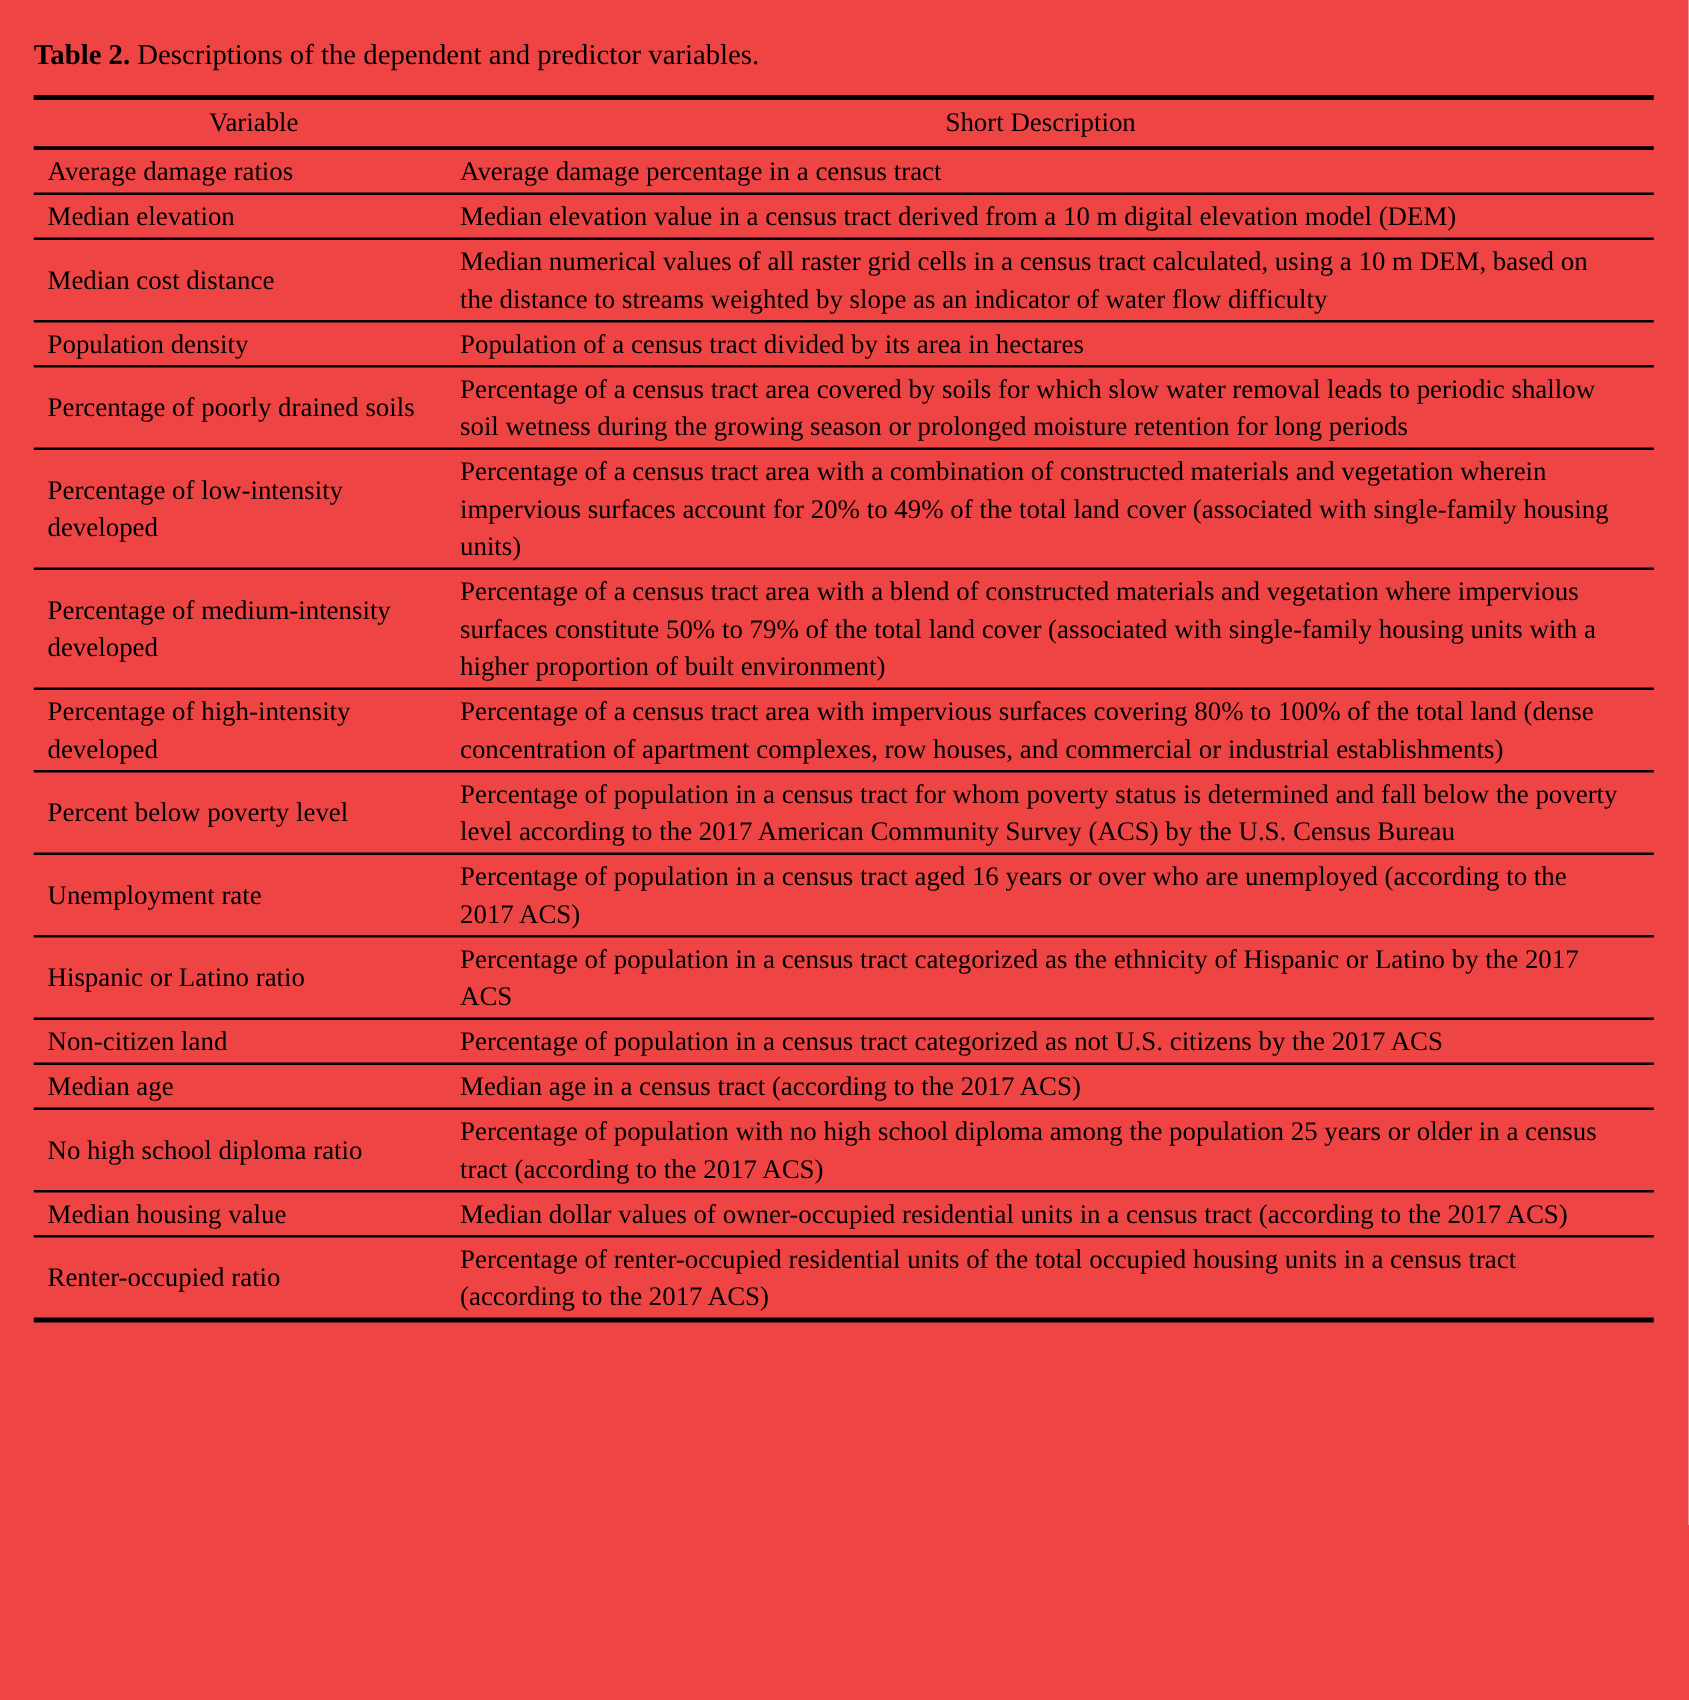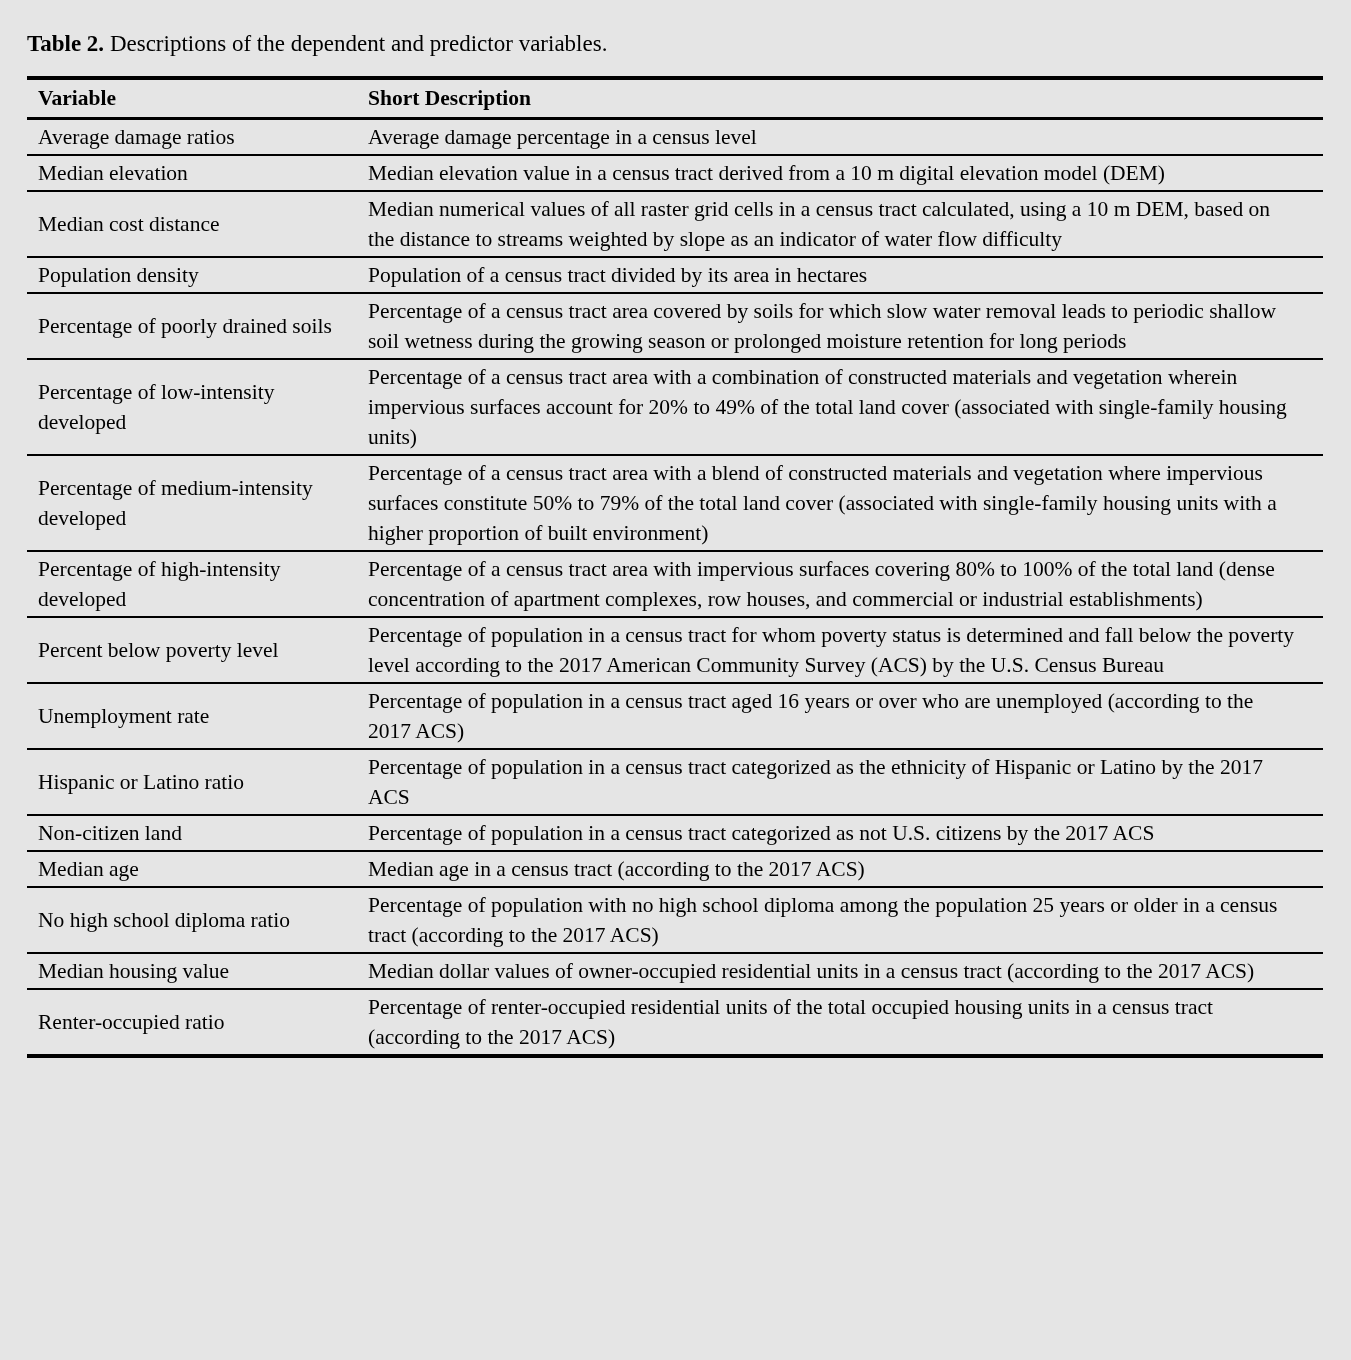--- a/index.html
+++ b/index.html
@@ -8,43 +8,43 @@
     width: 1351px;
     height: 1360px;
     overflow: hidden;
     font-family: "Liberation Serif", "DejaVu Serif", serif;
     color: #000000;
   }
   .page {
     position: relative;
     width: 1351px;
     height: 1360px;
-    background: #e5e5e5;
+    background: #ef4444;
   }
   .caption {
     padding: 30px 0 0 27px;
     font-size: 23px;
     line-height: 28px;
   }
   .caption b { font-weight: 700; }
   table.vars {
     margin: 18px 0 0 27px;
     width: 1296px;
     border-collapse: collapse;
     table-layout: fixed;
     font-size: 21.5px;
     line-height: 30px;
     border-top: 4px solid #000;
     border-bottom: 4px solid #000;
   }
   col.c1 { width: 341px; }
   col.c2 { width: 955px; }
   thead th {
-    text-align: left;
-    font-weight: 700;
+    text-align: center;
+    font-weight: 400;
     padding: 3px 0 4px 11px;
     border-bottom: 3px solid #000;
     vertical-align: middle;
   }
   tbody td {
     border-top: 2px solid #000;
     vertical-align: middle;
     padding: 2px 0 2px 11px;
   }
   tbody tr:first-child td { border-top: 3px solid #000; }
@@ -65,21 +65,21 @@
       </colgroup>
     <thead>
       <tr>
         <th class="var">Variable</th>
         <th class="desc">Short Description</th>
       </tr>
     </thead>
     <tbody>
       <tr>
         <td class="var">Average damage ratios</td>
-        <td class="desc">Average damage percentage in a census level</td>
+        <td class="desc">Average damage percentage in a census tract</td>
       </tr>
       <tr>
         <td class="var">Median elevation</td>
         <td class="desc">Median elevation value in a census tract derived from a 10 m digital elevation model (DEM)</td>
       </tr>
       <tr>
         <td class="var">Median cost distance</td>
         <td class="desc">Median numerical values of all raster grid cells in a census tract calculated, using a 10 m DEM, based on the distance to streams weighted by slope as an indicator of water flow difficulty</td>
       </tr>
       <tr>

